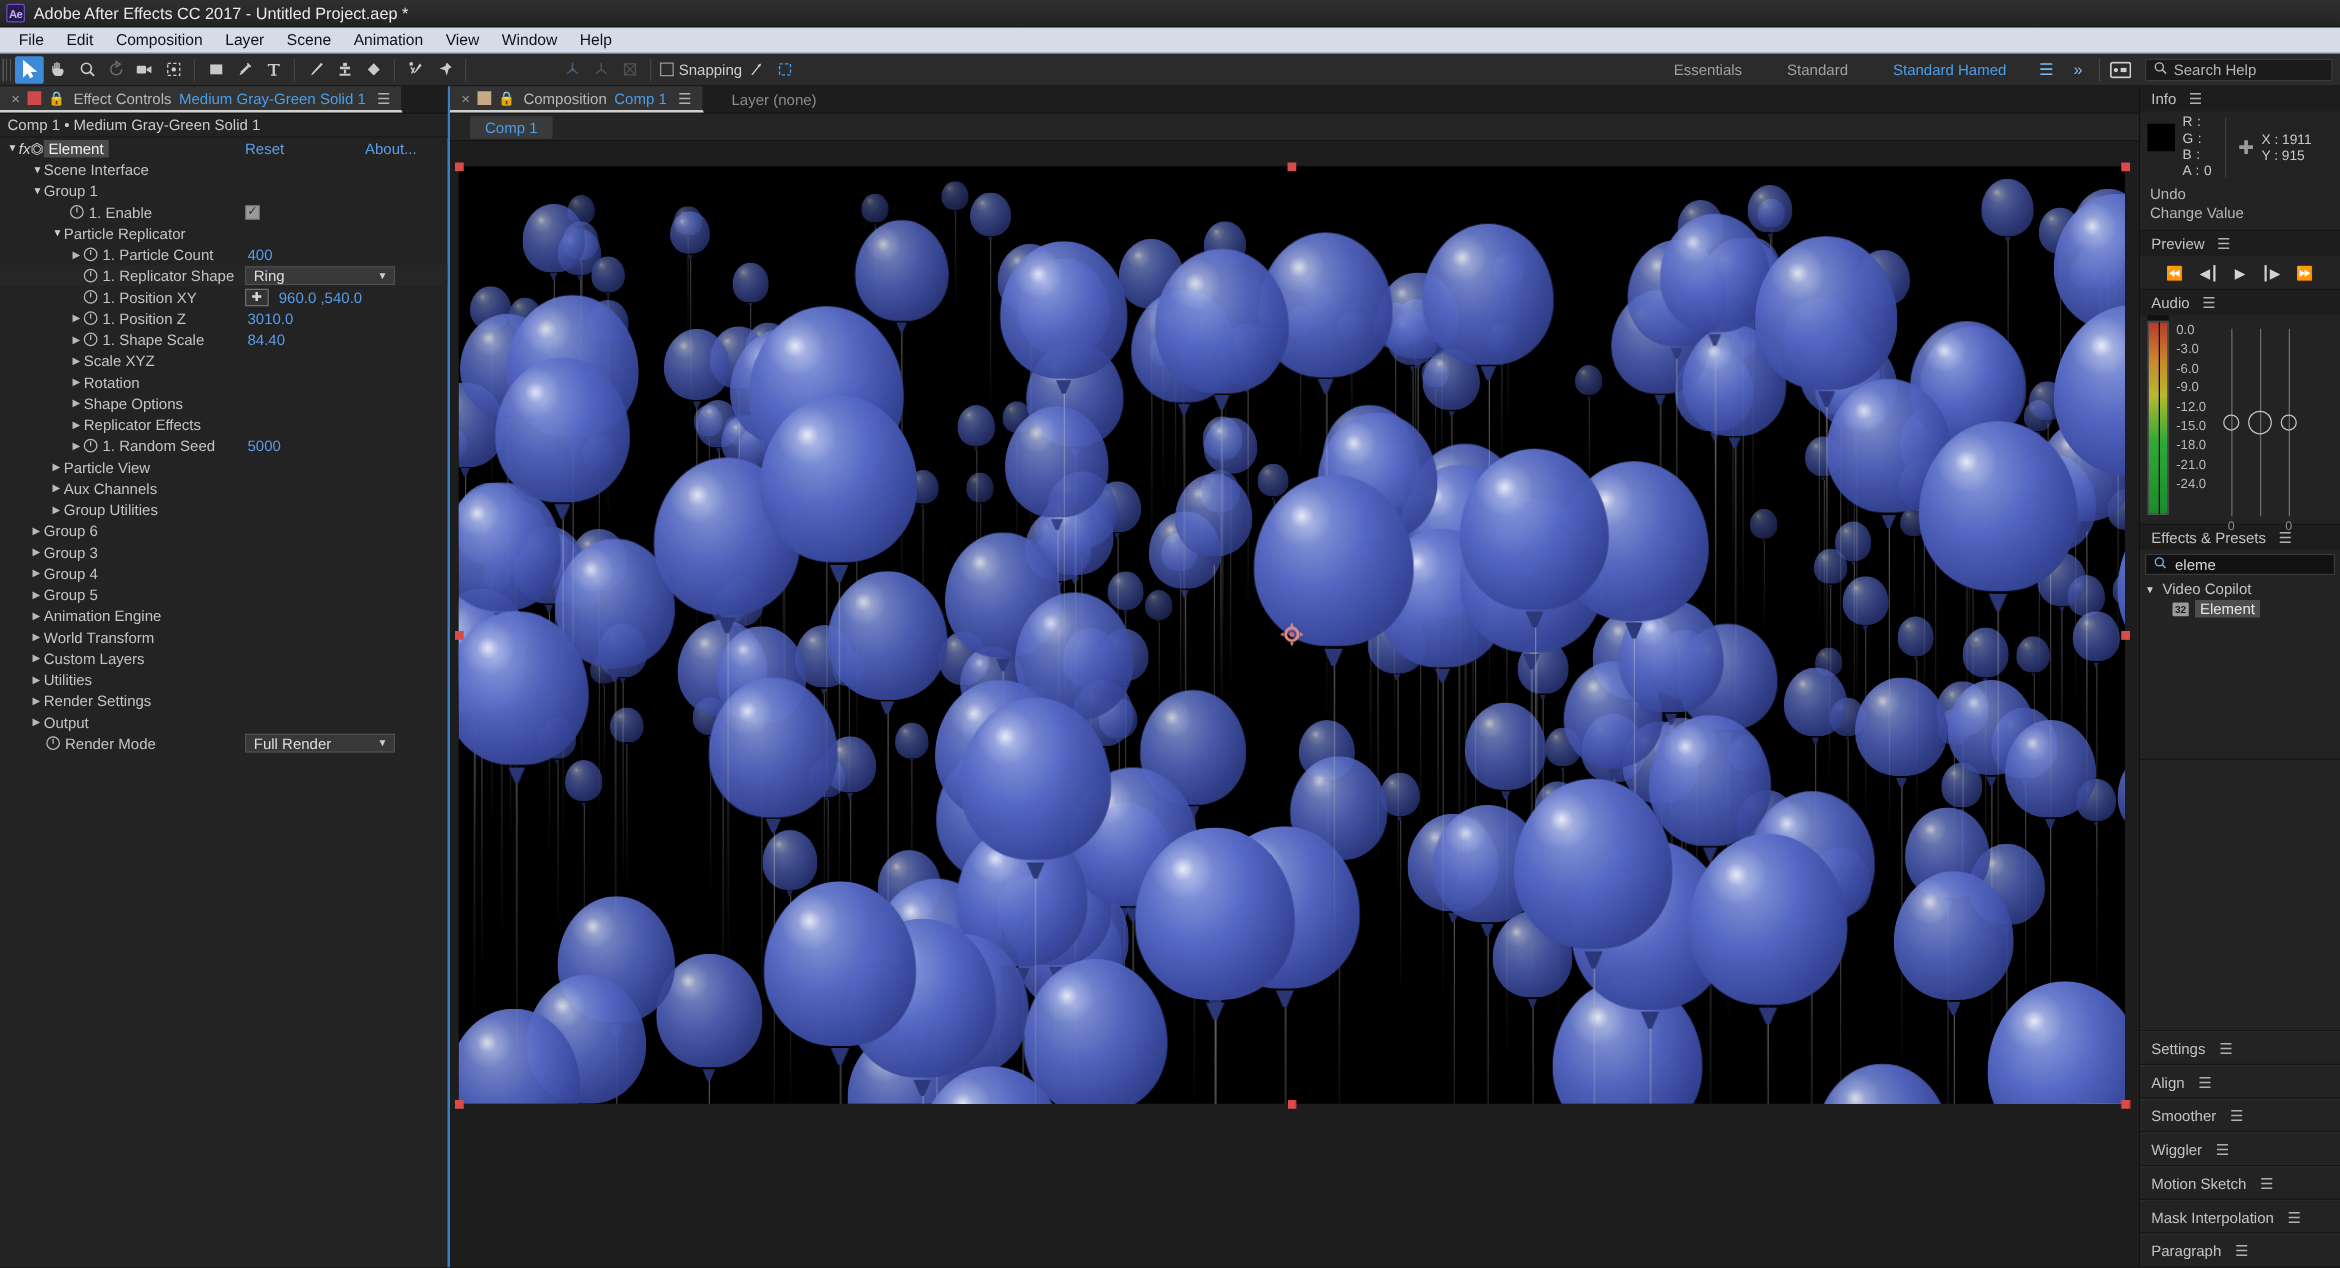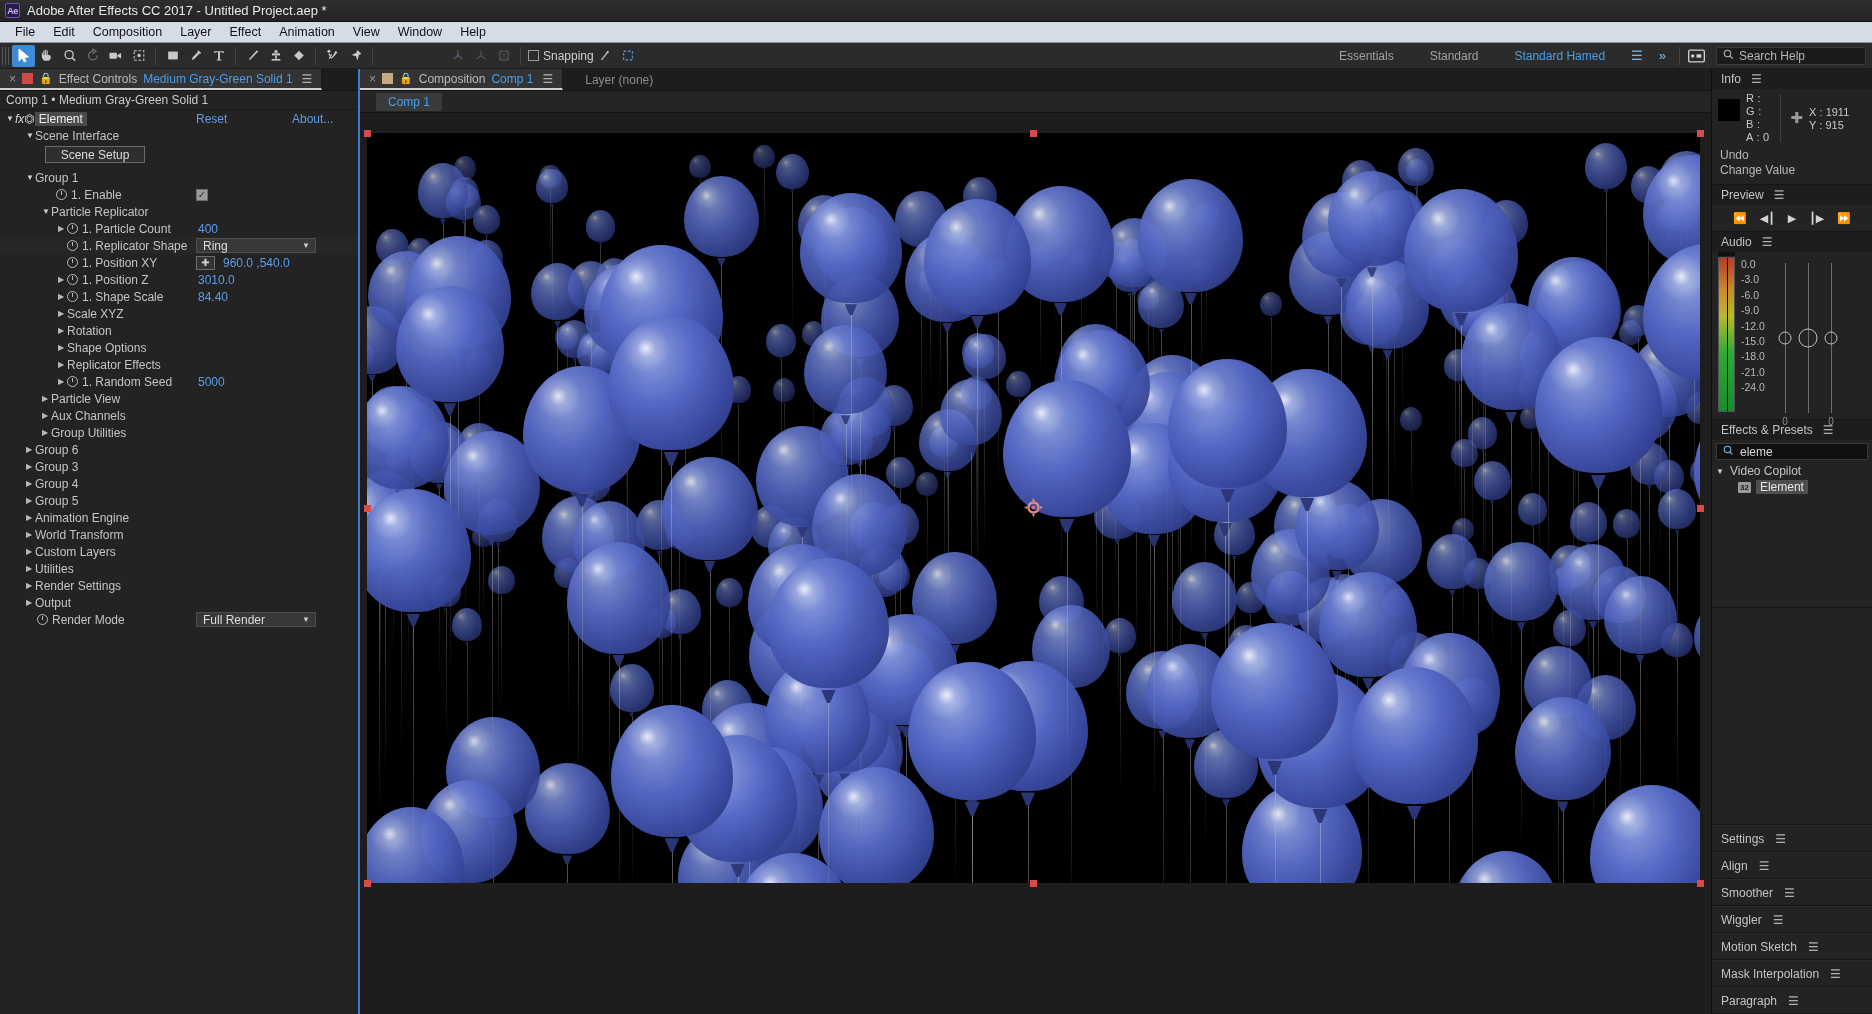--- a/index.html
+++ b/index.html
@@ -265,21 +265,21 @@
   <div id="titlebar">
     <div id="ae-logo">Ae</div>
     <div id="title-text">Adobe After Effects CC 2017 - Untitled Project.aep *</div>
   </div>
 
   <div id="menubar">
     <div class="menu-item">File</div>
     <div class="menu-item">Edit</div>
     <div class="menu-item">Composition</div>
     <div class="menu-item">Layer</div>
-    <div class="menu-item">Effect</div>
+    <div class="menu-item">Scene</div>
     <div class="menu-item">Animation</div>
     <div class="menu-item">View</div>
     <div class="menu-item">Window</div>
     <div class="menu-item">Help</div>
   </div>
 
   <div id="toolbar">
     <div class="grip"></div>
 
     <div class="tool active">
@@ -452,23 +452,20 @@
           <span class="name-hl">Element</span>
           <span class="link-blue" style="left:196px">Reset</span>
           <span class="link-blue" style="left:292px">About...</span>
         </div>
 
         <div class="row" style="padding-left:26px">
           <span class="tri open">▼</span>
           <span>Scene Interface</span>
         </div>
 
-        <div class="row" style="height:25px">
-          <div class="btn-scene-setup">Scene Setup</div>
-        </div>
 
         <div class="row" style="padding-left:26px">
           <span class="tri open">▼</span>
           <span>Group 1</span>
         </div>
 
         <div class="row" style="padding-left:56px">
           <span class="stopwatch"></span>
           <span style="margin-left:4px">1. Enable</span>
           <span class="checkbox-on">✓</span>

